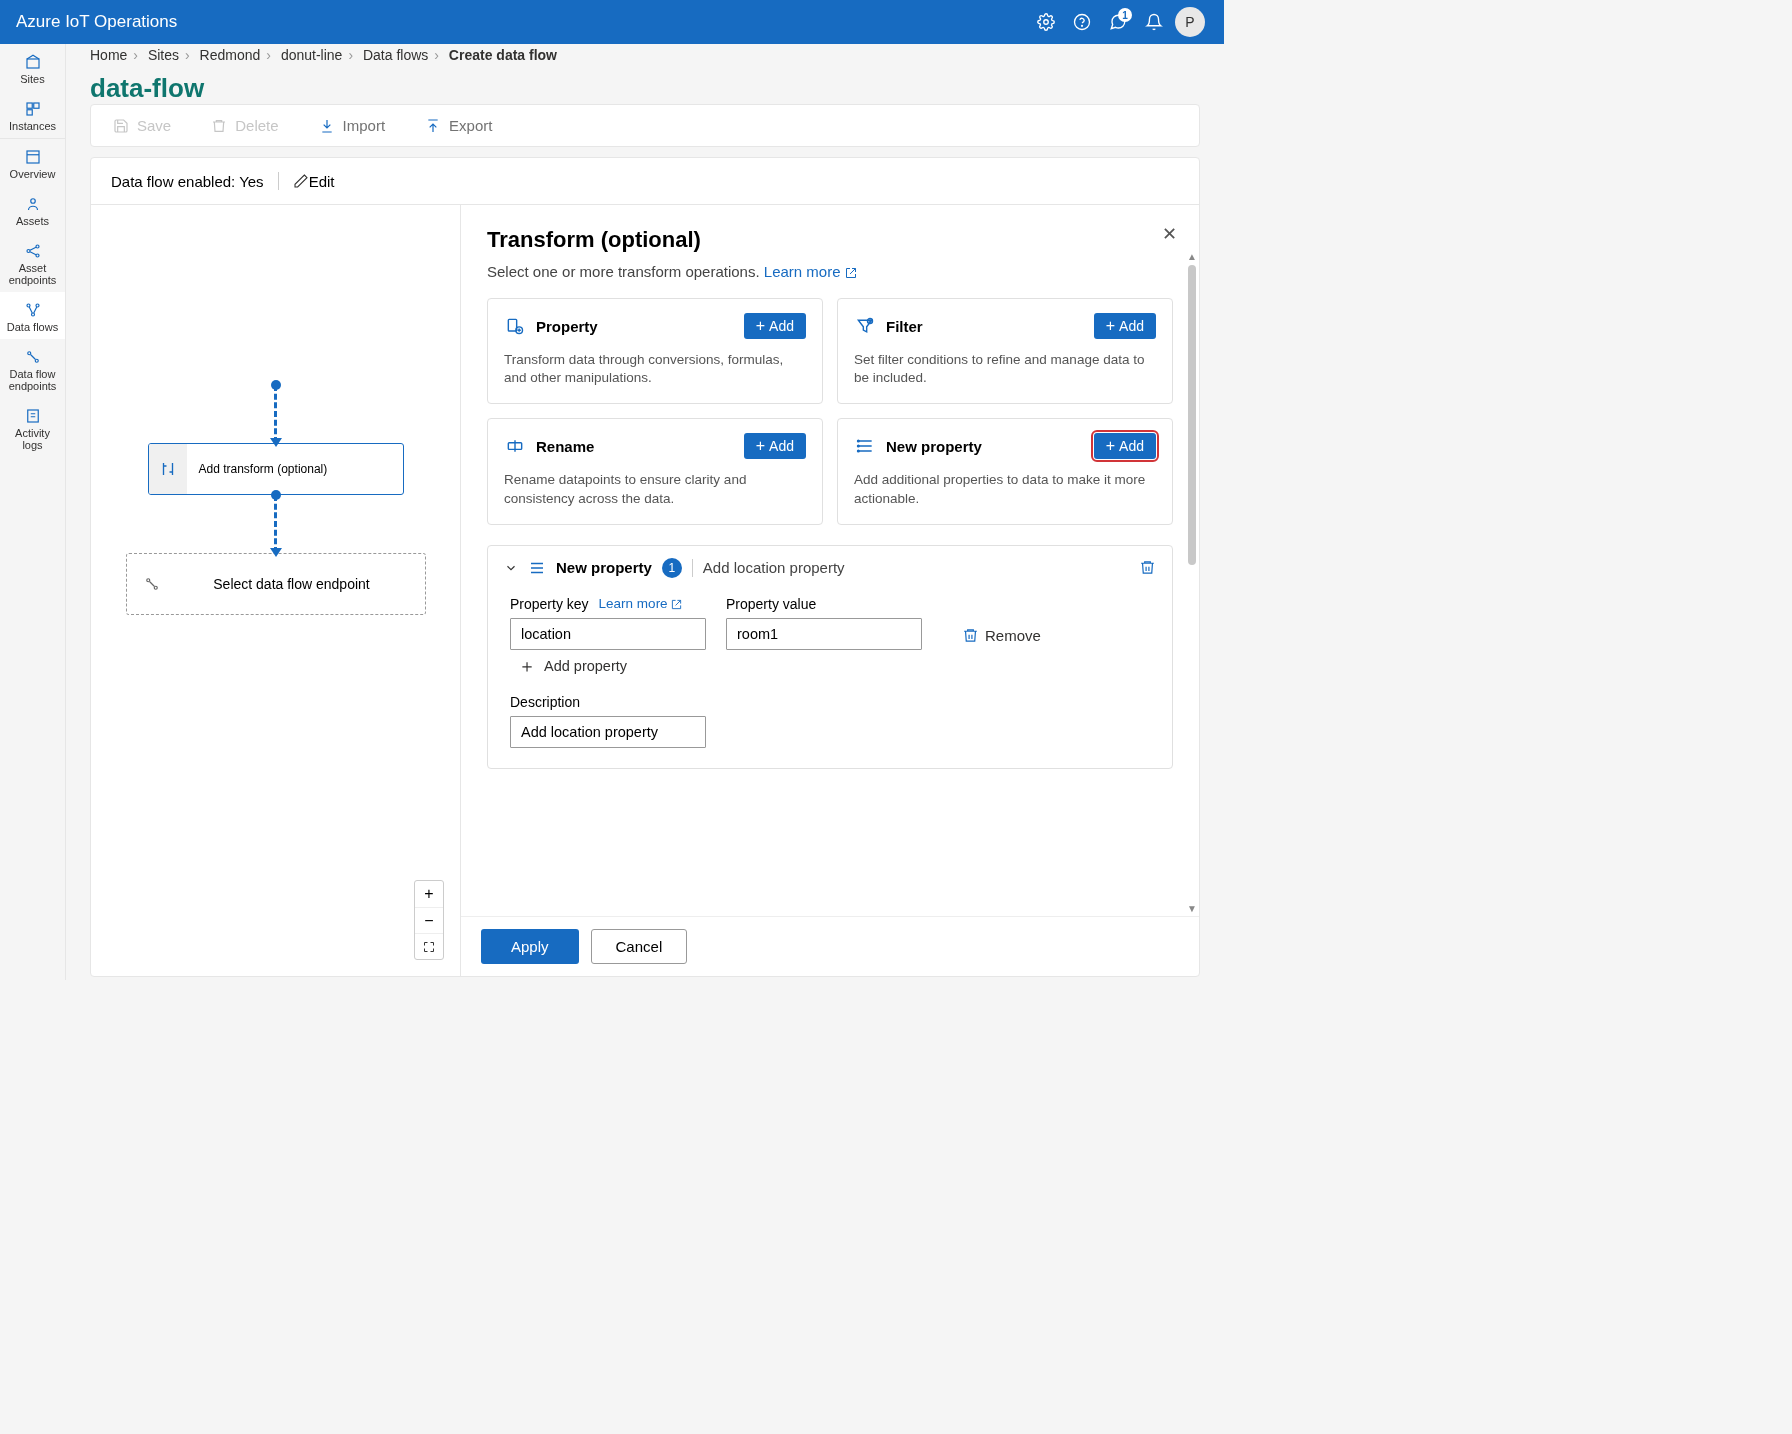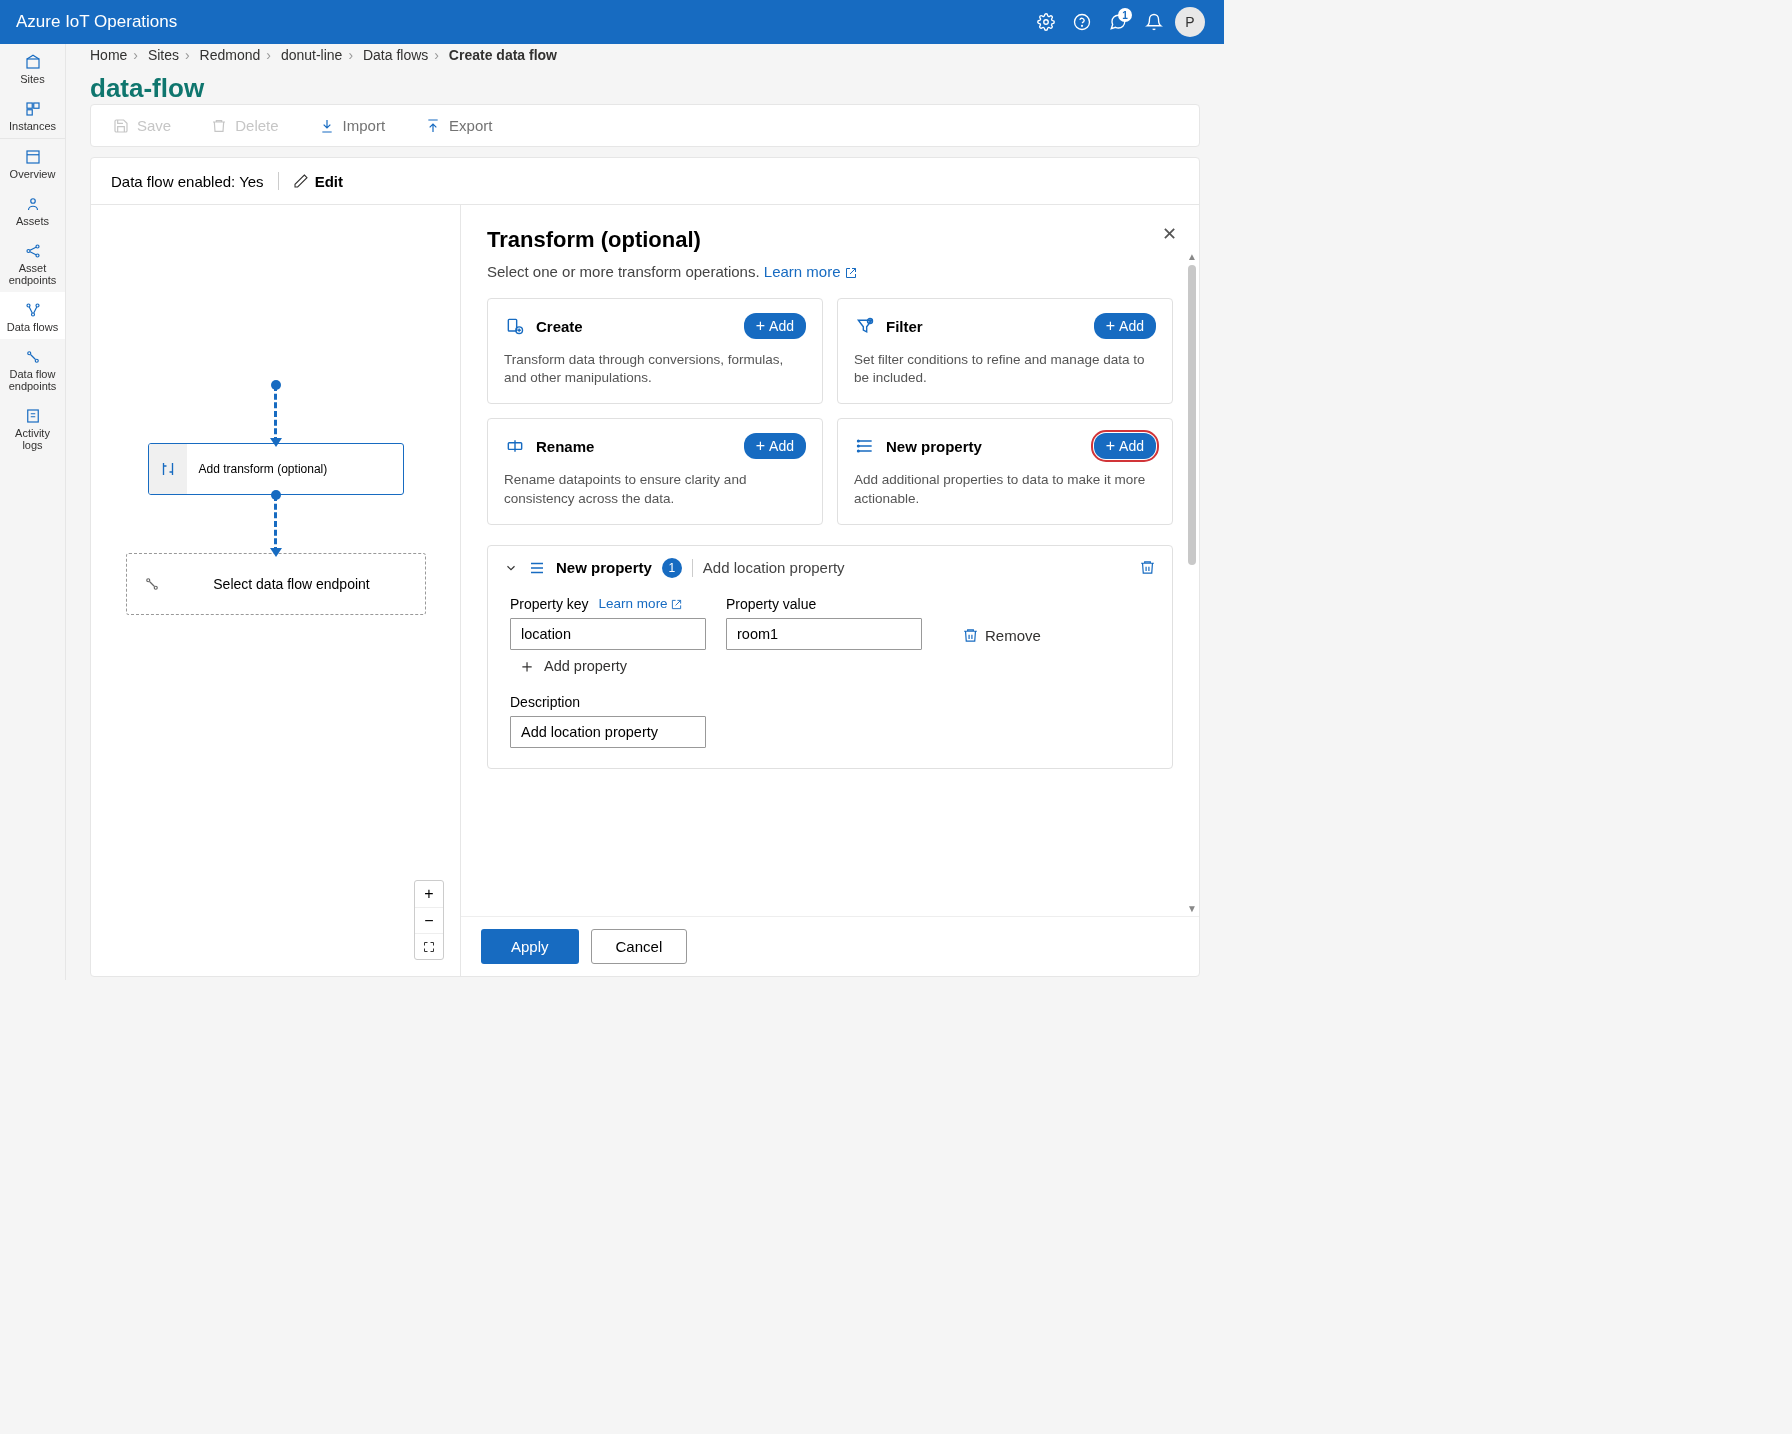--- a/index.html
+++ b/index.html
@@ -29,21 +29,21 @@
 
   .toolbar { background:#fff; border:1px solid #e6e6e6; border-radius:4px; padding: 6px 12px; display:flex; gap:20px; align-items:center; margin-bottom:10px; }
   .toolbar .t-btn { display:flex; align-items:center; gap:8px; padding:6px 10px; font-size:15px; color:#737373; cursor:pointer; }
   .toolbar .t-btn.disabled { color:#c6c6c6; }
   .toolbar .t-btn .ic { color:#176bc1; }
   .toolbar .t-btn.disabled .ic { color:#c6c6c6; }
 
   .workspace { flex:1; background:#fff; border:1px solid #e6e6e6; border-radius:4px; display:flex; flex-direction:column; overflow:hidden; }
   .status-row { display:flex; align-items:center; gap:14px; padding:14px 20px; border-bottom:1px solid #e6e6e6; font-size:15px; }
   .status-row .divider { width:1px; height:18px; background:#ccc; }
-  .status-row .edit { display:flex; align-items:center; gap:6px; cursor:pointer;font-weight:bold; }
+  .status-row .edit { display:flex; align-items:center; gap:0; cursor:pointer; }
 
   .ws-body { flex:1; display:flex; overflow:hidden; }
   .canvas { width:370px; border-right:1px solid #e6e6e6; position:relative; padding:20px; }
   .panel { flex:1; display:flex; flex-direction:column; overflow:hidden; position:relative; }
 
   
   .node-stack { display:flex; flex-direction:column; align-items:center; margin-top:160px; }
   .node-source { display:flex; width:300px; background:#fff; border:1px solid #e6e6e6; border-radius:3px; overflow:hidden; }
   .node-source .iconbox { width:50px; background:#176bc1; display:flex; align-items:center; justify-content:center; color:#fff; }
   .node-source .body { flex:1; padding:10px 12px; position:relative; }
@@ -78,21 +78,21 @@
   .panel .scrollbar { position:absolute; right:3px; top:60px; width:8px; height:300px; background:#c8c8c8; border-radius:4px; }
   .panel .scroll-up { position:absolute; right:2px; top:46px; font-size:10px; color:#888; }
   .panel .scroll-down { position:absolute; right:2px; bottom:62px; font-size:10px; color:#888; }
 
   .cards { display:grid; grid-template-columns:1fr 1fr; gap:14px; margin-bottom:20px; }
   .card { border:1px solid #e0e0e0; border-radius:4px; padding:14px 16px 16px; }
   .card .chead { display:flex; align-items:center; margin-bottom:12px; }
   .card .chead .cic { width:22px; height:22px; display:flex; align-items:center; justify-content:center; color:#176bc1; margin-right:10px; }
   .card .chead .ct { font-weight:600; font-size:15px; flex:1; }
   .card .cdesc { font-size:13.5px; color:#555; line-height:1.35; }
-  .add-btn { background:#176bc1; color:#fff; border:none; border-radius:12px; padding:4px 12px; font-size:14px; cursor:pointer; display:flex; align-items:center; gap:4px; }
+  .add-btn { background:#176bc1; color:#fff; border:none; border-radius:3px; padding:4px 12px; font-size:14px; cursor:pointer; display:flex; align-items:center; gap:4px; }
   .add-btn::before { content:"+"; font-size:16px; font-weight:400; }
   .card.highlight .add-btn { outline:2.5px solid #d13438; outline-offset:1px; }
 
   .accordion { border:1px solid #e0e0e0; border-radius:4px; padding:12px 16px 20px; }
   .acc-head { display:flex; align-items:center; gap:10px; margin-bottom:18px; }
   .acc-head .chev { cursor:pointer; }
   .acc-head .atitle { font-weight:600; font-size:15px; }
   .acc-head .count { background:#176bc1; color:#fff; width:20px; height:20px; border-radius:50%; font-size:12px; display:flex; align-items:center; justify-content:center; }
   .acc-head .adivider { width:1px; height:18px; background:#ccc; }
   .acc-head .atext { color:#444; font-size:15px; flex:1; }
@@ -363,21 +363,21 @@
 
               <div class="card">
                 <div class="chead">
                   <span class="cic">
                       <svg width="20" height="20" viewBox="0 0 24 24" fill="none" stroke="currentColor" stroke-width="1.7">
                         <rect x="4" y="4" width="10" height="14" rx="1"></rect>
                         <circle cx="17" cy="17" r="4"></circle>
                         <path d="M17 15v4M15 17h4"></path>
                       </svg>
                     </span>
-                  <span class="ct">Create</span>
+                  <span class="ct">Property</span>
                   <button class="add-btn">Add</button>
                 </div>
                 <div class="cdesc">Transform data through conversions, formulas, and other manipulations.</div>
               </div>
 
               <div class="card">
                 <div class="chead">
                   <span class="cic">
                       <svg width="20" height="20" viewBox="0 0 24 24" fill="none" stroke="currentColor" stroke-width="1.7">
                         <path d="M4 5h16l-6 8v6l-4-2v-4z"></path>

